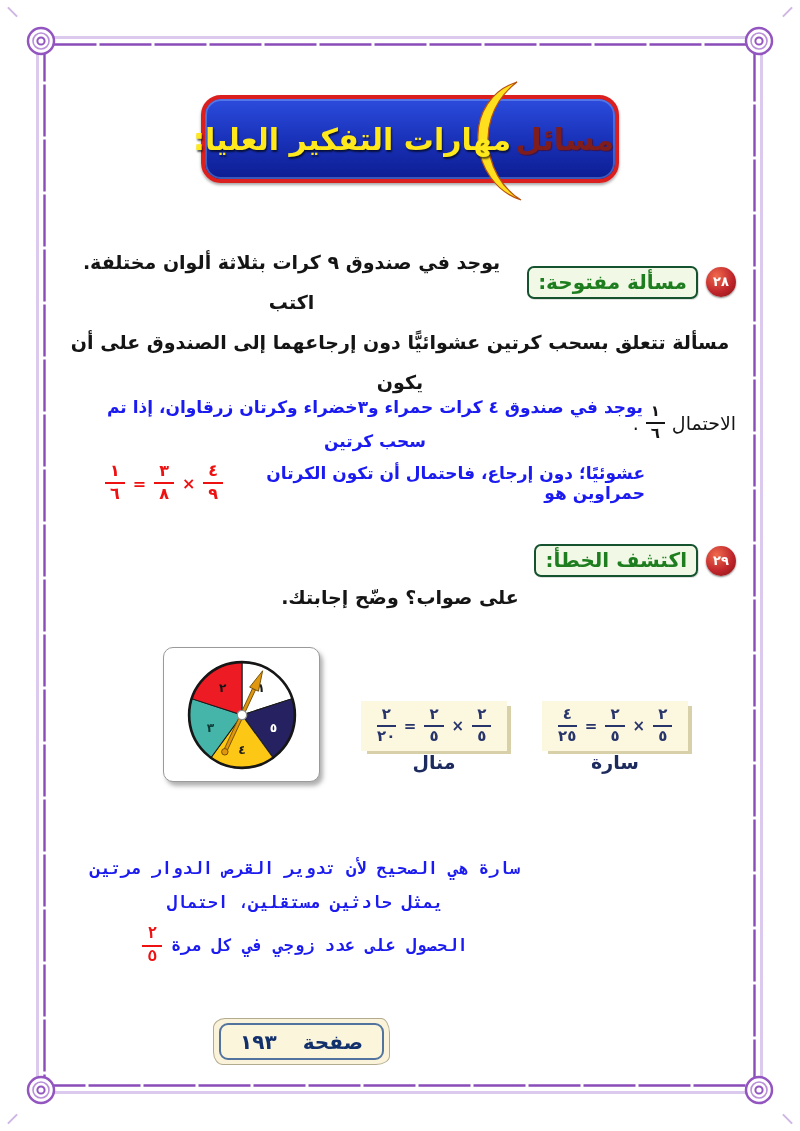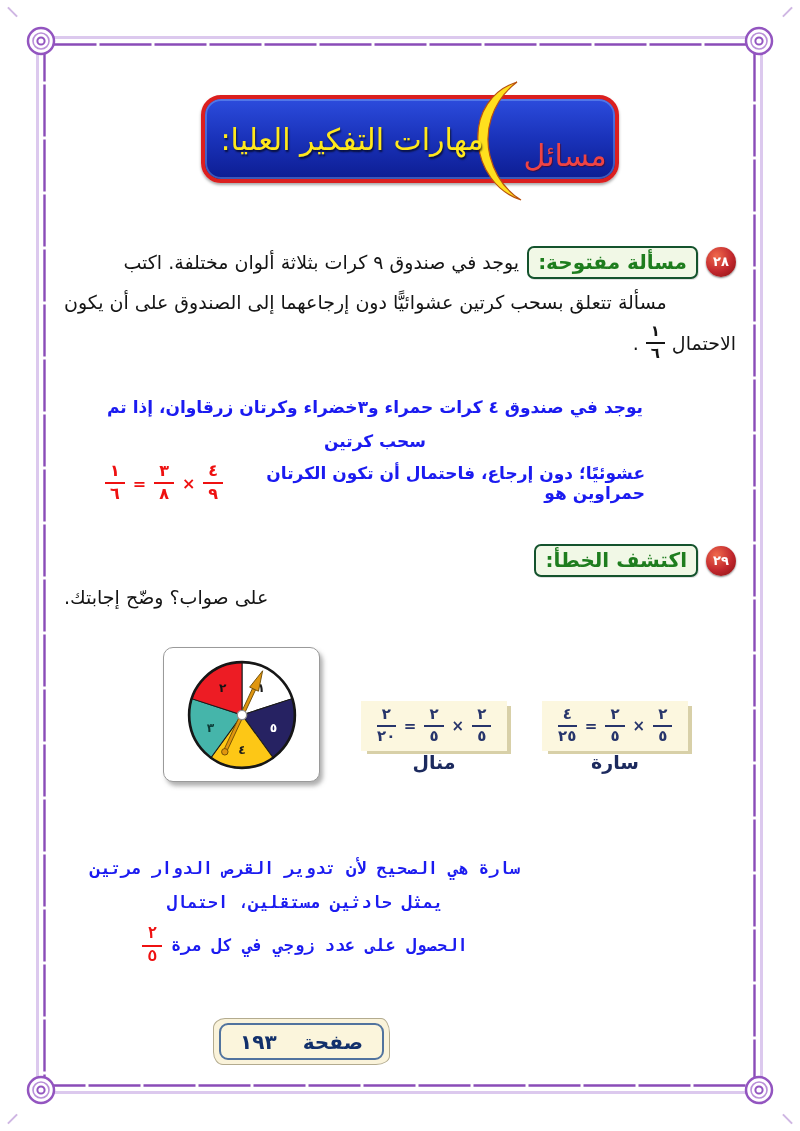--- a/index.html
+++ b/index.html
@@ -9,28 +9,28 @@
 
   
   .frame-svg { position:absolute; inset:0; pointer-events:none; }
   .corner-mark { position:absolute; width:13px; height:2px; background:#cfb6e3; }
 
   
   .banner { position:absolute; left:201px; top:95px; width:418px; height:88px; }
   .banner-box { position:absolute; inset:0; background:linear-gradient(180deg,#2c4cdd 0%, #1a33bb 48%, #0d1d92 100%);
     border:4px solid #db1f1f; border-radius:20px; box-shadow:0 2px 3px rgba(0,0,0,.35), inset 0 0 0 2px rgba(150,200,255,.35); }
   .banner-title { position:absolute; left:16px; top:0; height:100%; width:270px; display:flex; align-items:center; justify-content:center;
-    color:#ffe81c; font-size:30px; font-weight:normal; text-shadow:1px 2px 2px rgba(0,0,0,.65); white-space:nowrap; }
-  .banner-word { position:absolute; right:6px; top:16px; height:100%; width:96px; display:flex; align-items:center; justify-content:center;
-    color:#ef4444; font-size:30px; font-weight:normal; text-shadow:1px 1px 1px rgba(90,0,0,.55); }
+    color:#ffe81c; font-size:30px; font-weight:bold; text-shadow:1px 2px 2px rgba(0,0,0,.65); white-space:nowrap; }
+  .banner-word { position:absolute; right:6px; top:0; height:100%; width:96px; display:flex; align-items:center; justify-content:center;
+    color:#7f1d1d; font-size:30px; font-weight:bold; text-shadow:1px 1px 1px rgba(90,0,0,.55); }
   .crescent { position:absolute; right:96px; top:-15px; width:48px; height:122px; }
 
   
   .problem { position:absolute; right:64px; width:672px; color:#151515; font-size:19px; }
-  .prob-line { line-height:40px; text-align:left; }
+  .prob-line { line-height:40px; text-align:center;font-weight:bold; }
   .prob-head { display:flex; align-items:center; gap:8px; line-height:40px; }
   .badge { width:30px; height:30px; min-width:30px; border-radius:50%;
     background:radial-gradient(circle at 35% 30%, #f06a4c 0%, #c1272d 55%, #871010 100%);
     color:#fff; font-size:13px; font-weight:bold; display:inline-flex; align-items:center; justify-content:center;
     box-shadow:0 1px 2px rgba(0,0,0,.5); }
   .plabel { border:2px solid #14532d; background:#f1f8e6; border-radius:7px; padding:0 9px; line-height:29px;
     color:#1e7d1e; font-size:20px; font-weight:bold; white-space:nowrap; box-shadow:1px 1px 0 rgba(0,0,0,.12); }
   .frac { display:inline-flex; flex-direction:column; align-items:center; line-height:1.05; font-weight:bold; vertical-align:middle; }
   .frac .fn { padding:0 5px 2px; border-bottom:2px solid currentColor; }
   .frac .fd { padding-top:2px; }

